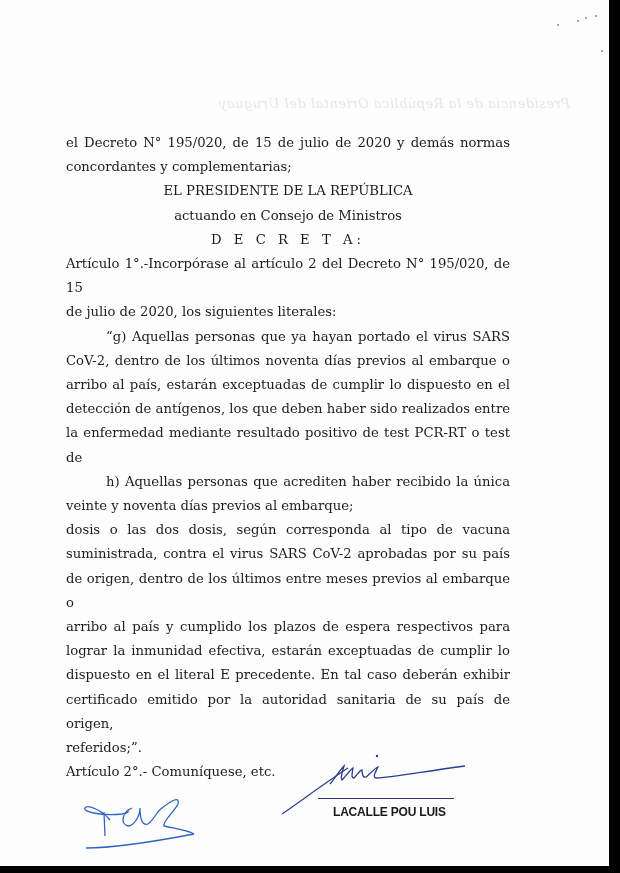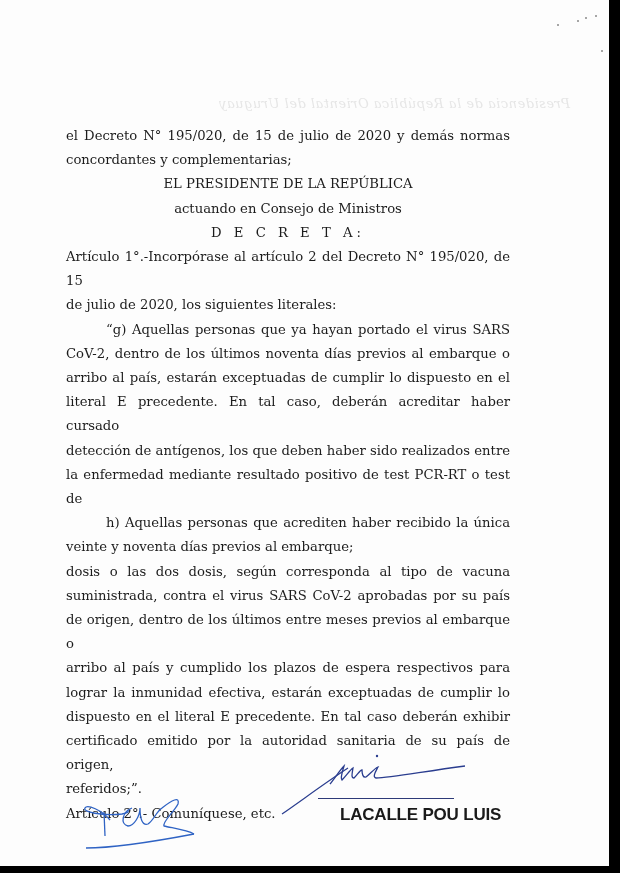--- a/index.html
+++ b/index.html
@@ -12,33 +12,33 @@
     background: #fdfdfd;
   }
   .bleed {
     position: absolute; left: 170px; top: 96px; width: 400px;
     font-family: "DejaVu Serif", serif; font-style: italic;
     font-size: 13px; color: #e6e6e6; transform: scaleX(-1);
     letter-spacing: 0.5px; white-space: nowrap;
   }
   .speck { position: absolute; width: 2px; height: 2px; background: #888; border-radius: 1px; }
   .body-text {
-    position: absolute; left: 66px; top: 124px; width: 444px;
+    position: absolute; left: 66px; top: 131px; width: 444px;
     font-family: "DejaVu Serif", serif; font-size: 13.2px; color: #1c1c1c;
     line-height: 24.2px;
   }
   .line { display: block; white-space: nowrap; }
   .justify { text-align: justify; text-align-last: justify; white-space: normal; }
   .center { text-align: center; }
   .indent { text-indent: 40px; }
   .spaced { letter-spacing: 4px; }
   .sig-name {
     position: absolute; left: 333px; top: 805px;
-    font-family: "Liberation Sans", sans-serif; font-size: 17px;
-    font-weight: bold; color: #1a1a1a; letter-spacing: -0.2px; margin-left: 7px;
+    font-family: "Liberation Sans", sans-serif; font-size: 12px;
+    font-weight: bold; color: #1a1a1a; letter-spacing: -0.2px;
   }
   .sig-line { position: absolute; left: 318px; top: 798px; width: 136px; height: 1px; background: #2d3a78; }
   svg.sig { position: absolute; }
 </style>
 </head>
 <body>
 
 <div class="page">
   <div class="bleed">Presidencia de la República Oriental del Uruguay</div>
 
@@ -52,21 +52,20 @@
       <span class="line justify">el Decreto N° 195/020, de 15 de julio de 2020 y demás normas</span>
       <span class="line">concordantes y complementarias;</span>
       <span class="line center">EL PRESIDENTE DE LA REPÚBLICA</span>
       <span class="line center">actuando en Consejo de Ministros</span>
       <span class="line center spaced">D E C R E T A:</span>
       <span class="line justify">Artículo 1°.-Incorpórase al artículo 2 del Decreto N° 195/020, de 15</span>
       <span class="line">de julio de 2020, los siguientes literales:</span>
       <span class="line justify indent">“g) Aquellas personas que ya hayan portado el virus SARS</span>
       <span class="line justify">CoV-2, dentro de los últimos noventa días previos al embarque o</span>
       <span class="line justify">arribo al país, estarán exceptuadas de cumplir lo dispuesto en el</span>
-      <span class="line justify">literal E precedente. En tal caso, deberán acreditar haber cursado</span>
       <span class="line justify">detección de antígenos, los que deben haber sido realizados entre</span>
       <span class="line justify">la enfermedad mediante resultado positivo de test PCR-RT o test de</span>
       <span class="line justify indent">h) Aquellas personas que acrediten haber recibido la única</span>
       <span class="line">veinte y noventa días previos al embarque;</span>
       <span class="line justify">dosis o las dos dosis, según corresponda al tipo de vacuna</span>
       <span class="line justify">suministrada, contra el virus SARS CoV-2 aprobadas por su país</span>
       <span class="line justify">de origen, dentro de los últimos entre meses previos al embarque o</span>
       <span class="line justify">arribo al país y cumplido los plazos de espera respectivos para</span>
       <span class="line justify">lograr la inmunidad efectiva, estarán exceptuadas de cumplir lo</span>
       <span class="line justify">dispuesto en el literal E precedente. En tal caso deberán exhibir</span>

